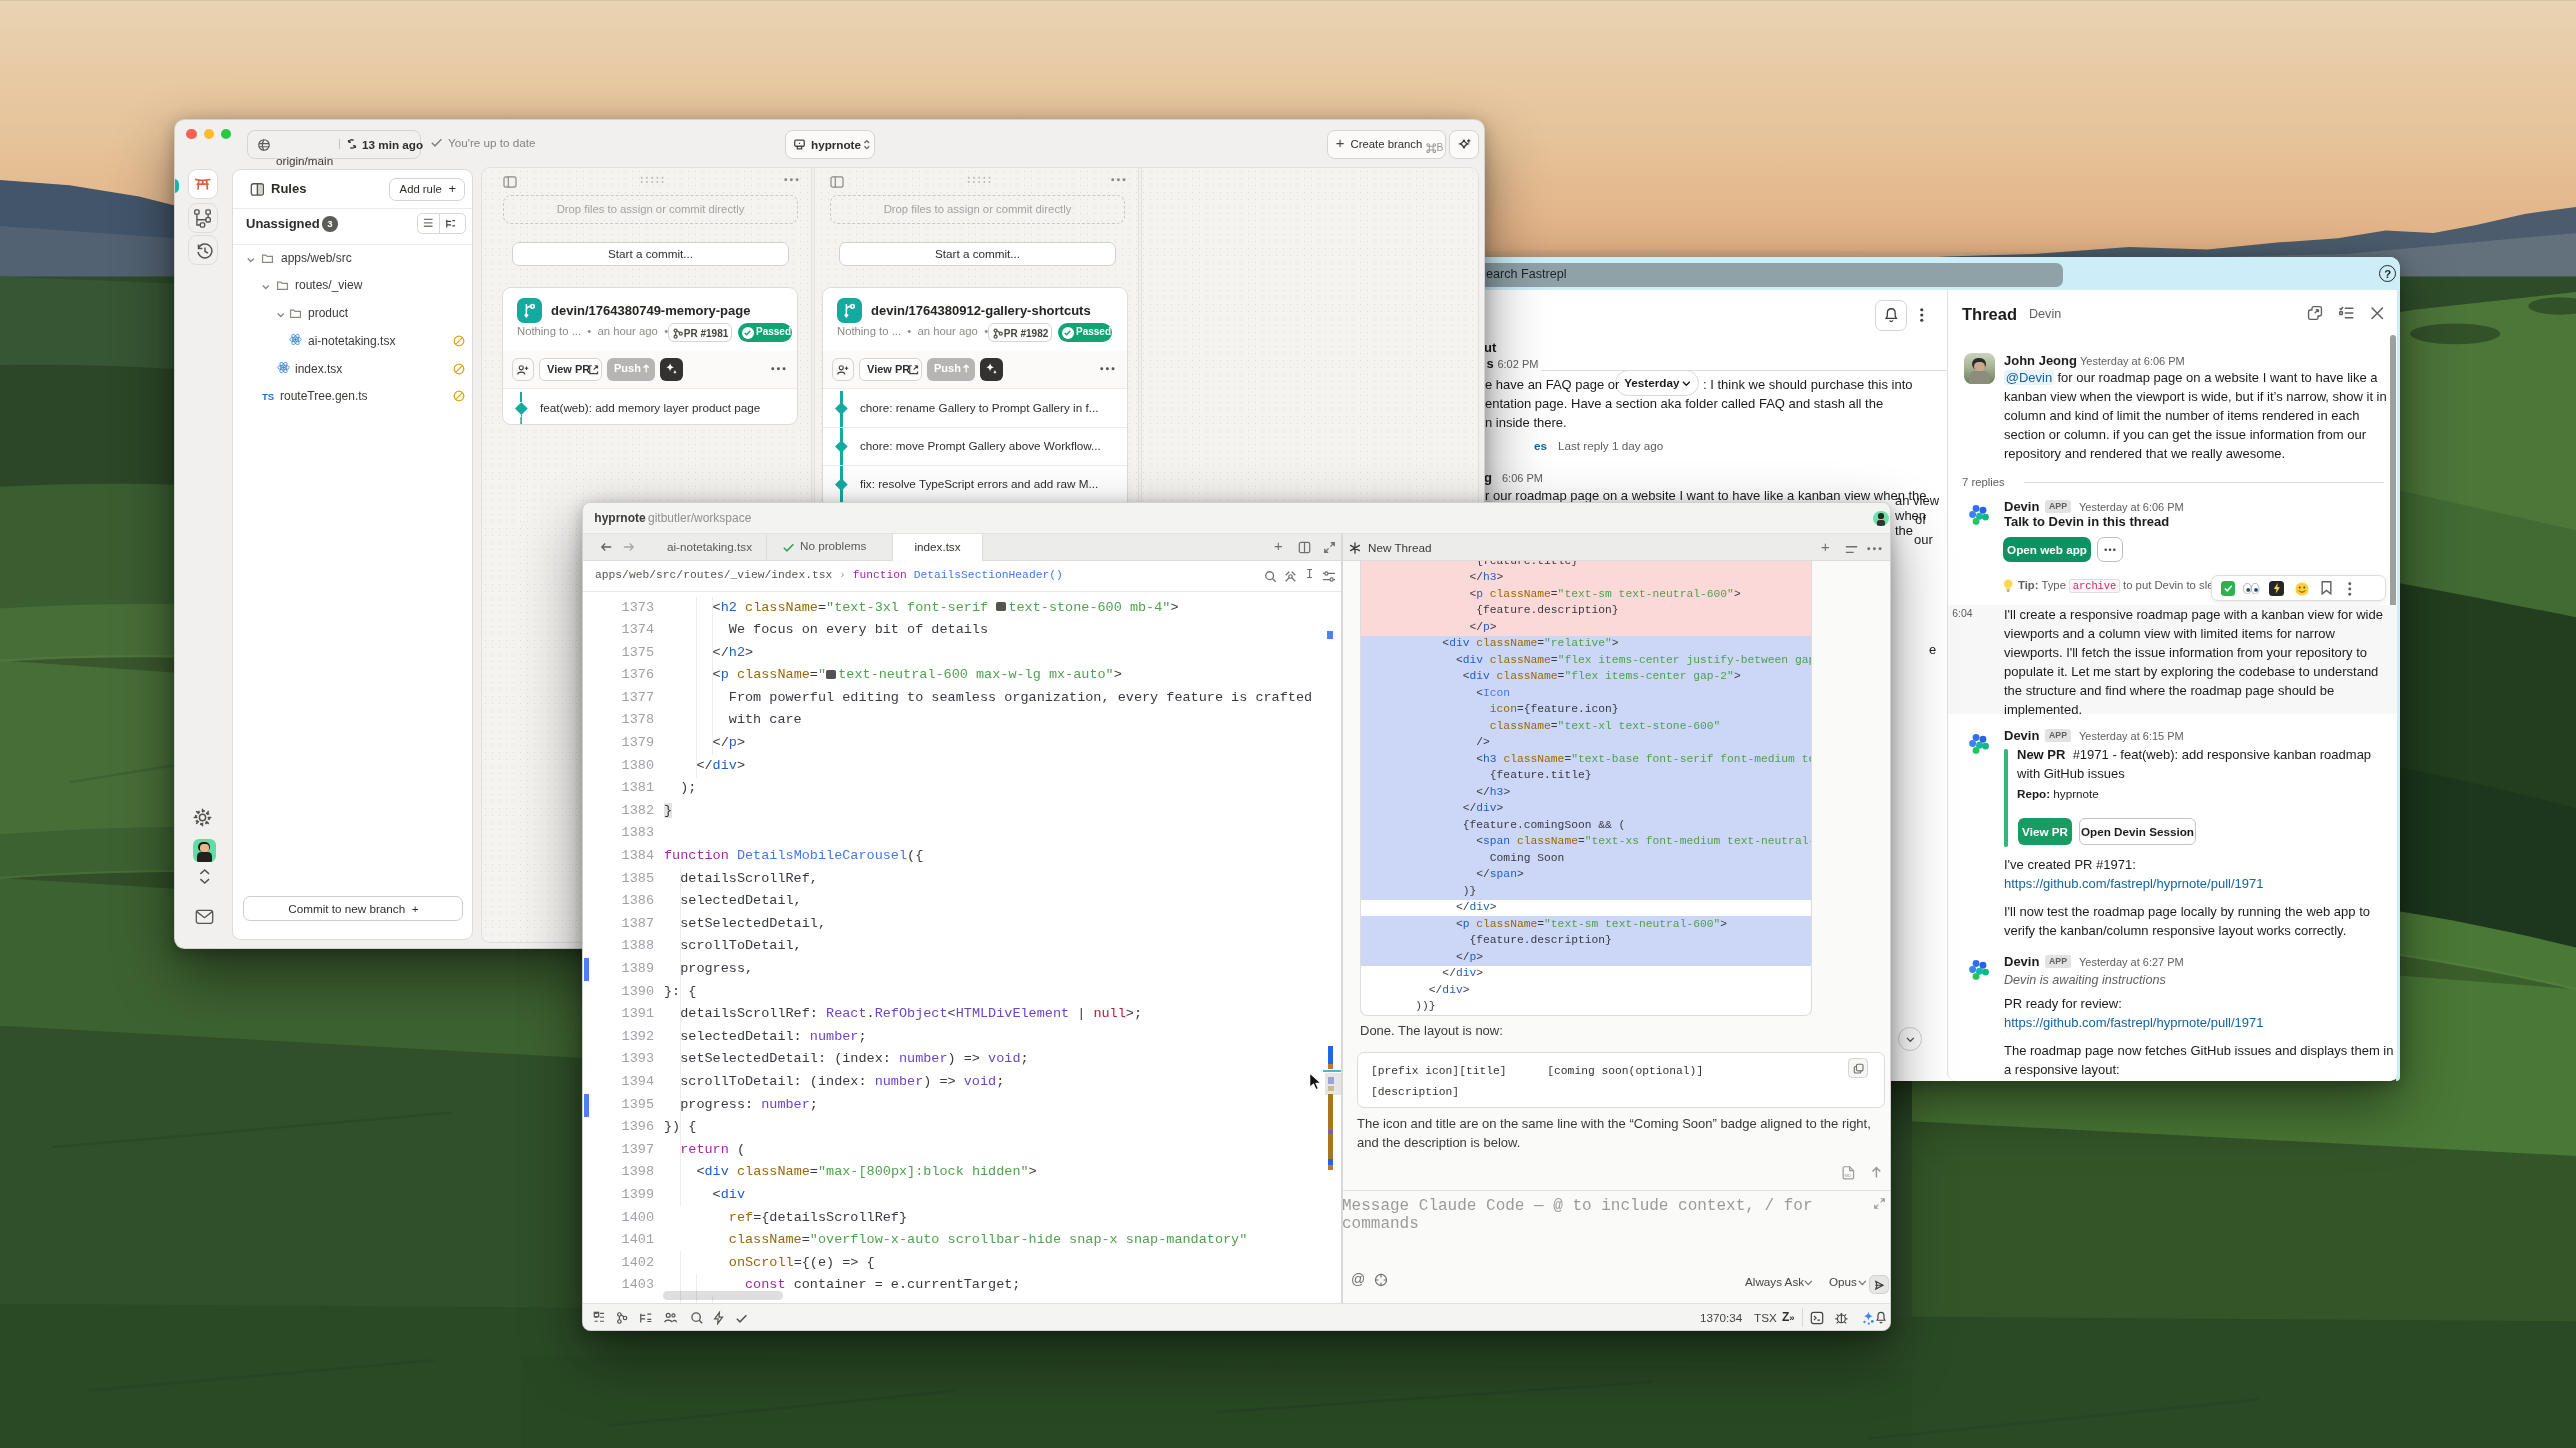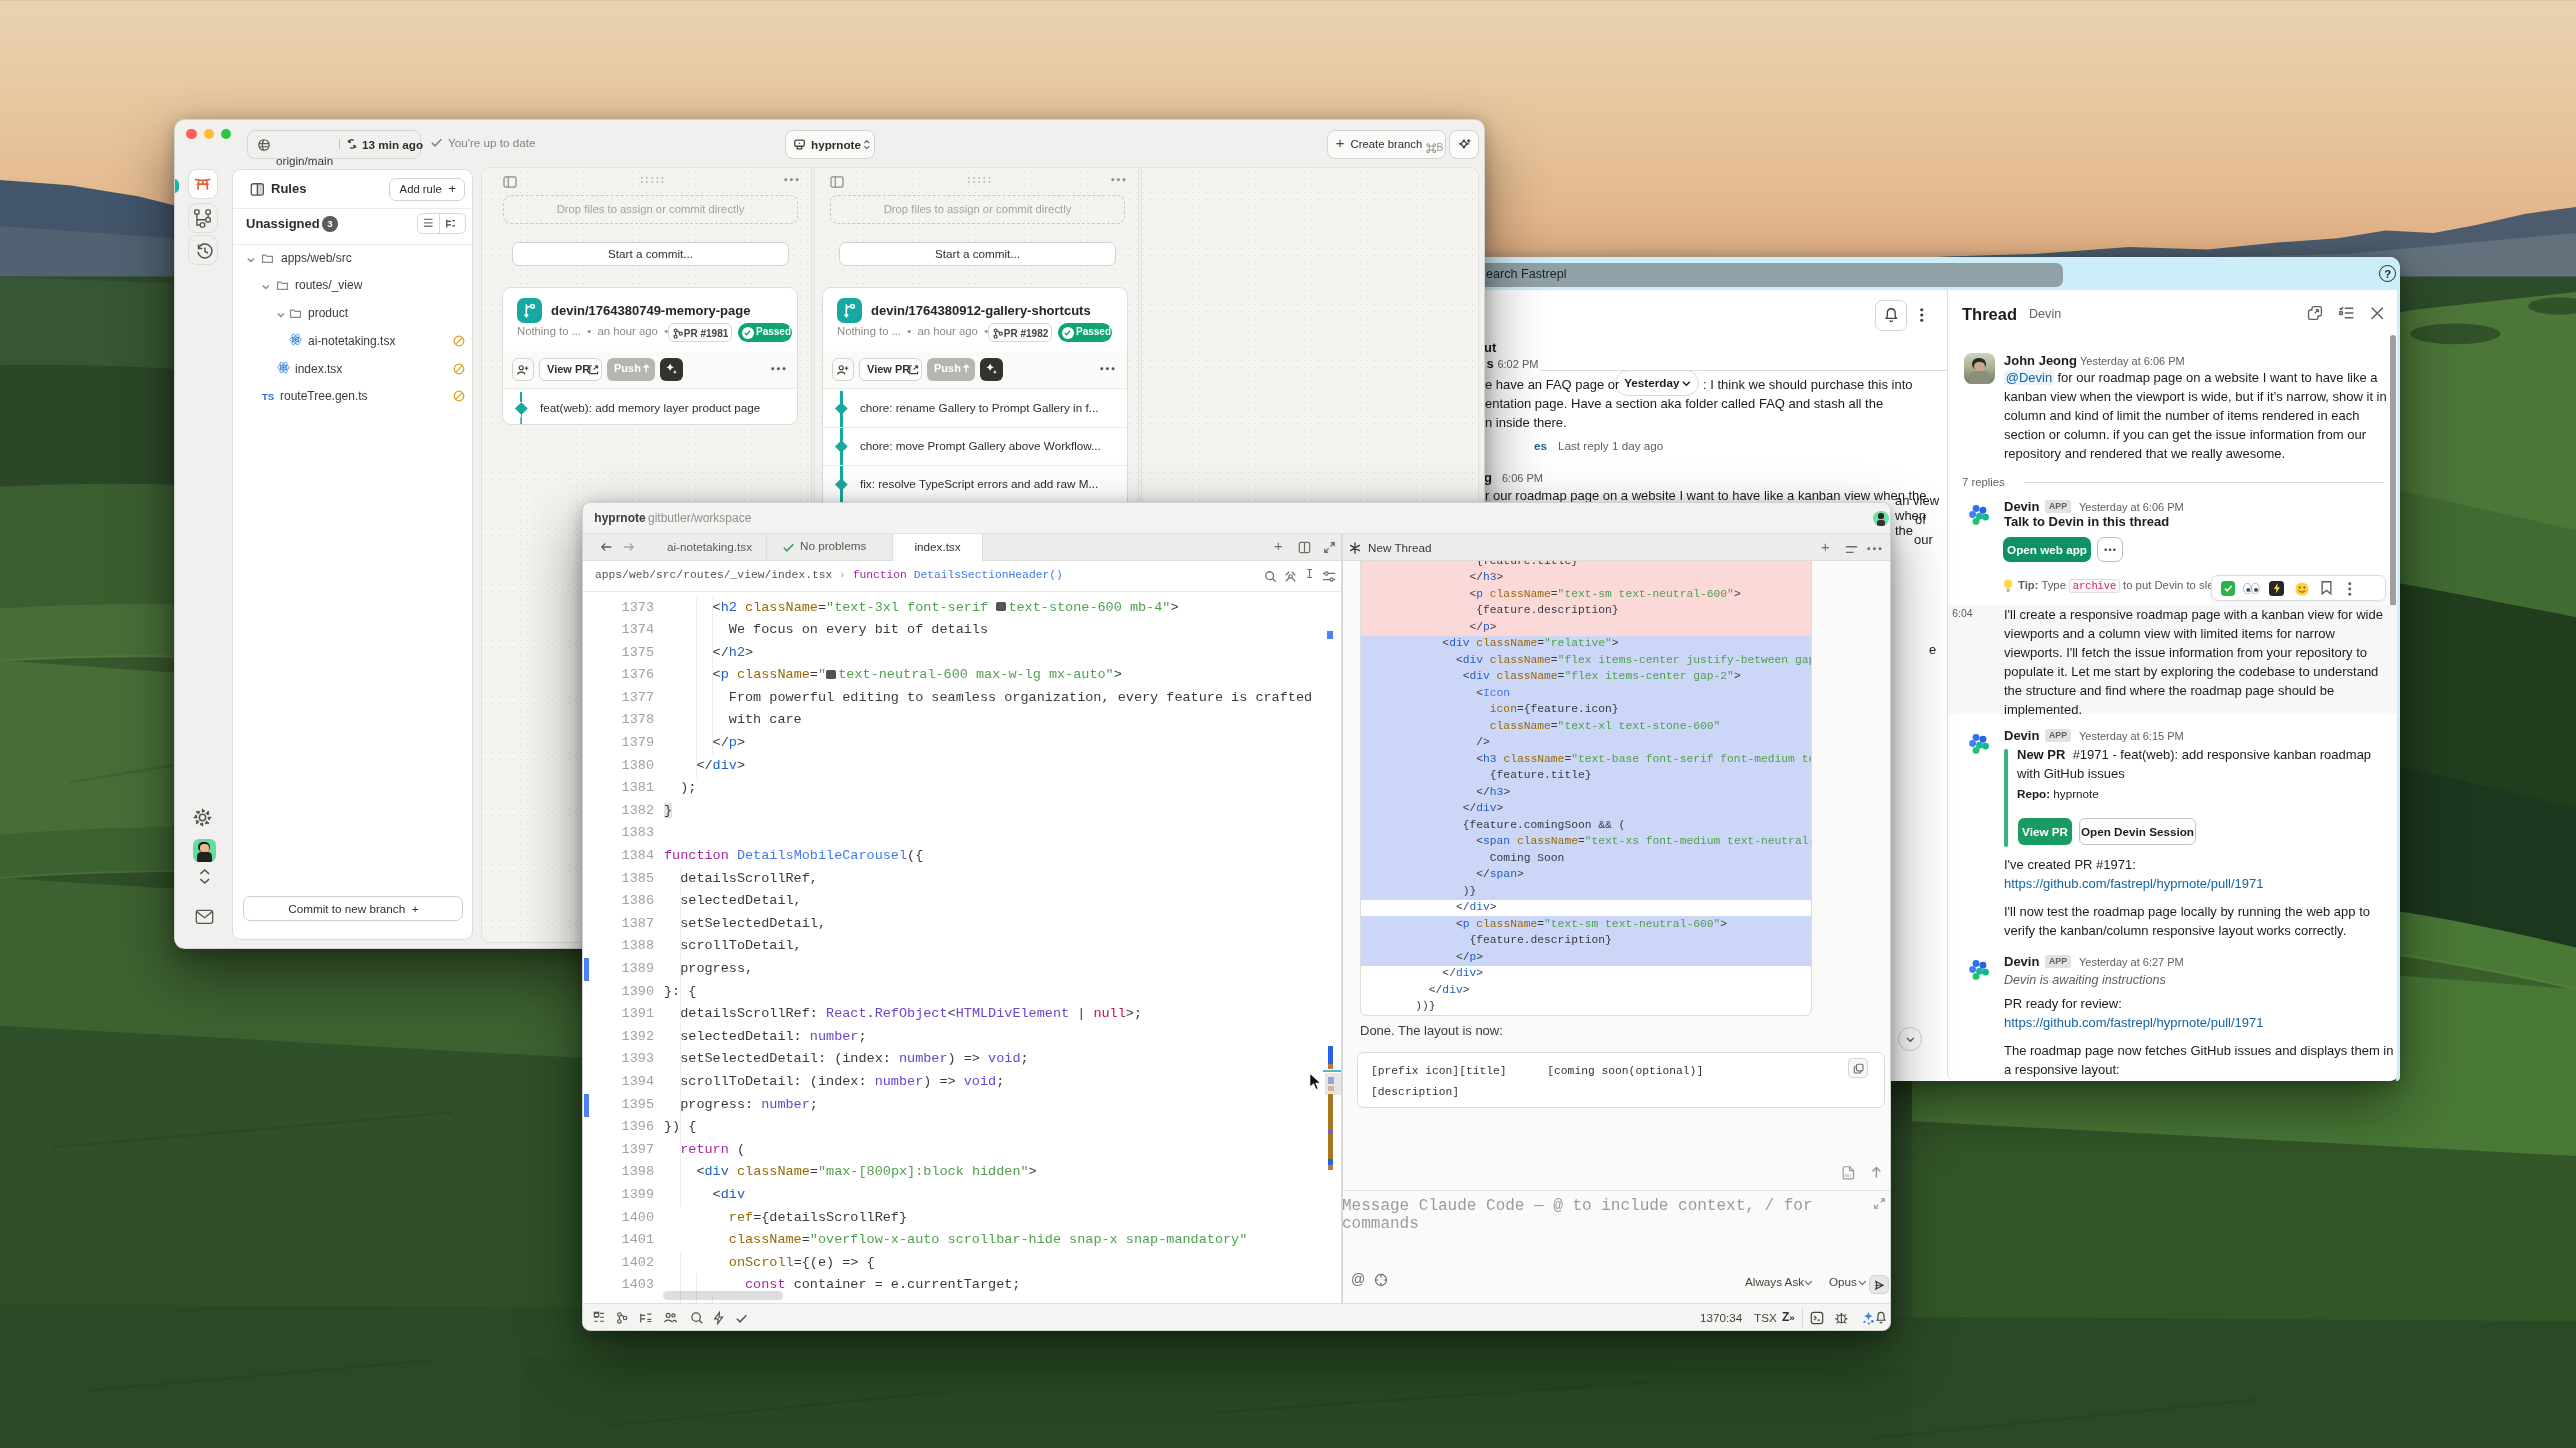--- a/index.html
+++ b/index.html
@@ -846,20 +846,21 @@
   <div class="a" style="left:774px;top:549px;width:528px;height:56px;background:#fff;border:0.9px solid #dcdcda;border-radius:7px;box-sizing:border-box;">
     <pre class="a mono" style="left:13px;top:7.8px;margin:0;font-size:11.3px;line-height:21px;color:#33332f;">[prefix icon][title]      [coming soon(optional)]
 [description]</pre>
     <div class="a" style="left:490px;top:5.2px;width:20px;height:20px;border:0.9px solid #d5d5d3;border-radius:4.3px;box-sizing:border-box;background:#f6f6f4;">
         <svg style="position:absolute;left:3.5px;top:3.5px" width="11.3" height="11.3" viewBox="0 0 13 13" fill="none" stroke="#6f6f6c" stroke-width="1.3">
           <rect x="4" y="1.5" width="7.5" height="7.5" rx="1.5"></rect>
           <path d="M9 9 L9 10 A1.5 1.5 0 0 1 7.5 11.5 L3 11.5 A1.5 1.5 0 0 1 1.5 10 L1.5 5.5 A1.5 1.5 0 0 1 3 4 L4 4"></path>
         </svg>
       </div>
   </div>
+  <div class="a" style="left:774px;top:611px;width:516px;font-size:13px;line-height:19px;color:#3a3a38;">The icon and title are on the same line with the “Coming Soon” badge aligned to the right, and the description is below.</div>
   <svg class="a" style="left:1258px;top:662px" width="15.6" height="15.6" viewBox="0 0 18 18" fill="none" stroke="#9a9a97" stroke-width="1.4">
       <path d="M10 2 L4 2 A1.5 1.5 0 0 0 2.5 3.5 L2.5 14.5 A1.5 1.5 0 0 0 4 16 L13 16 A1.5 1.5 0 0 0 14.5 14.5 L14.5 6.5 Z"></path>
       <path d="M10 2 L10 6.5 L14.5 6.5"></path>
       <text x="4" y="13.5" font-size="5" fill="#9a9a97" stroke="none" font-family="Liberation Sans">MD</text>
     </svg>
   <svg class="a" style="left:1286px;top:662px" width="14.8" height="14.8" viewBox="0 0 17 17" fill="none" stroke="#9a9a97" stroke-width="1.7">
       <path d="M8.5 14.5 L8.5 3 M4 7.5 L8.5 3 L13 7.5"></path>
     </svg>
   <div class="a" style="left:760px;top:687px;width:549px;height:0.9px;background:#e0e0de;"></div>
   <div class="a mono" style="left:759px;top:694px;font-size:16px;color:#9b9b98;">Message Claude Code — @ to include context, / for commands</div>

